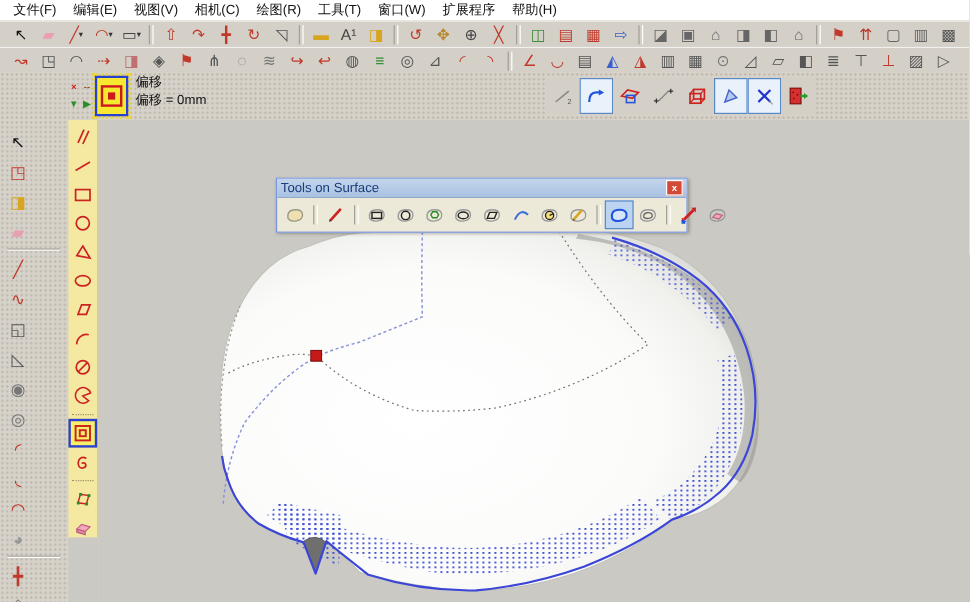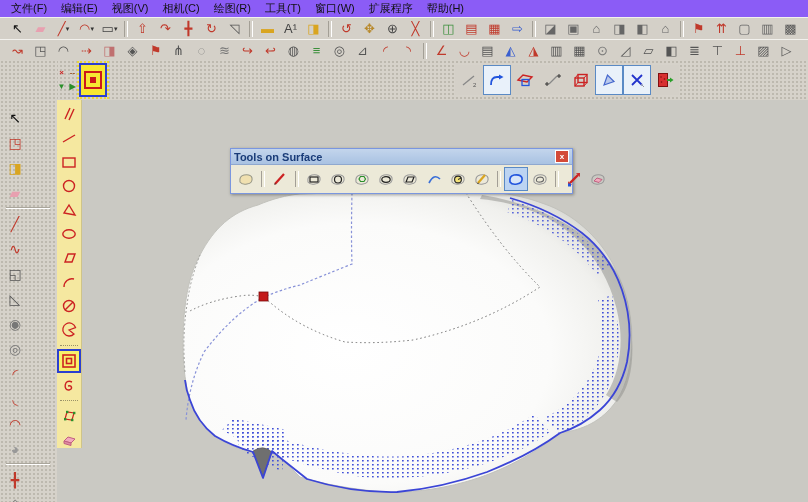--- a/index.html
+++ b/index.html
@@ -1,19 +1,19 @@
 <!DOCTYPE html>
 <html><head>
 <meta charset="utf-8">
 <style>
   html,body{margin:0;padding:0;}
   .win{position:relative;width:808px;height:502px;background:#d4d0c8;overflow:hidden;
        font-family:"Liberation Sans",sans-serif;font-size:11px;color:#111;}
   
-  .menubar{position:absolute;left:0;top:0;right:0;height:17px;background:#8b5cf6;
+  .menubar{position:absolute;left:0;top:0;right:0;height:17px;background:#ffffff;
            display:flex;align-items:center;padding-left:4px;}
   .menu-item{padding:1px 7px;cursor:default;white-space:nowrap;}
   
   .tb{position:absolute;left:0;right:0;display:flex;align-items:center;background:#d4d0c8;
       border-top:1px solid #f2f1ed;border-bottom:1px solid #b7b3aa;padding-left:6px;}
   .tb1{top:17px;height:21px;}
   .tb2{top:39px;height:21px;}
   .tb-btn{width:21px;height:19px;display:inline-flex;align-items:center;justify-content:center;
           position:relative;flex:none;border:1px solid transparent;}
   .tb-btn .g{font-style:normal;font-weight:normal;font-size:13px;line-height:1;}
@@ -55,21 +55,21 @@
   .ystrip .tb-btn.pressed{background:#f7ef6a;border:2px solid #2b3fd0;width:20px;height:20px;}
   .ydiv{width:18px;border-top:1px dotted #9a9168;margin:3px 0;}
   .below-strip{position:absolute;left:57px;top:448px;width:25px;bottom:0;background:#cac9c3;}
   
   .canvas-wrap{position:absolute;left:82px;top:100px;right:0;bottom:0;}
   
   .tos{position:absolute;left:230px;top:148px;width:341px;background:#ece9d8;
        border:1px solid #7a96df;box-shadow:1px 1px 3px rgba(0,0,0,.35);z-index:5;}
   .tos-title{height:15px;background:linear-gradient(#c3d5ec,#a9c2e2);display:flex;align-items:center;
        padding:0 3px;border-bottom:1px solid #8fa8cf;}
-  .tos-title-text{font-weight:bold;color:#1a3c78;font-size:11px;flex:1;}
+  .tos-title-text{font-weight:normal;color:#1a3c78;font-size:11px;flex:1;}
   .tos-close{width:12px;height:11px;background:#d34a38;border:1px solid #fff;color:#fff;
        font-size:8px;font-weight:bold;display:flex;align-items:center;justify-content:center;line-height:1;}
   .tos-body{display:flex;align-items:center;padding:2px 3px;}
   .tos-body .tb-btn{width:22px;height:22px;}
   .tos-body .tb-btn.pressed{background:#bcd4f2;border:1px solid #5a8ac5;}
 </style>
 </head>
 <body>
 
 <div class="win">
@@ -315,20 +315,24 @@
             <b class="g" style="color: rgb(42, 143, 42);">▼</b>
           </span>
           <span class="tb-btn">
             <b class="g" style="color: rgb(42, 143, 42);">▶</b>
           </span>
         </div>
       <div class="offset-big-icon">
         <div class="sq-out">
           <div class="sq-in"></div>
         </div>
+      </div>
+      <div class="offset-texts">
+        <div>偏移</div>
+        <div>偏移 = 0mm</div>
       </div>
     </div>
     <div class="contour-cluster">
       <span class="inline-strip" style="display:flex;">
           <span class="tb-btn">
             <svg width="18" height="18" viewBox="0 0 18 18">
               <path d="M3 14 L14 5" stroke="#888" stroke-width="1.3"></path>
               <text x="13" y="16" font-size="6" fill="#555">2</text>
             </svg>
           </span>

